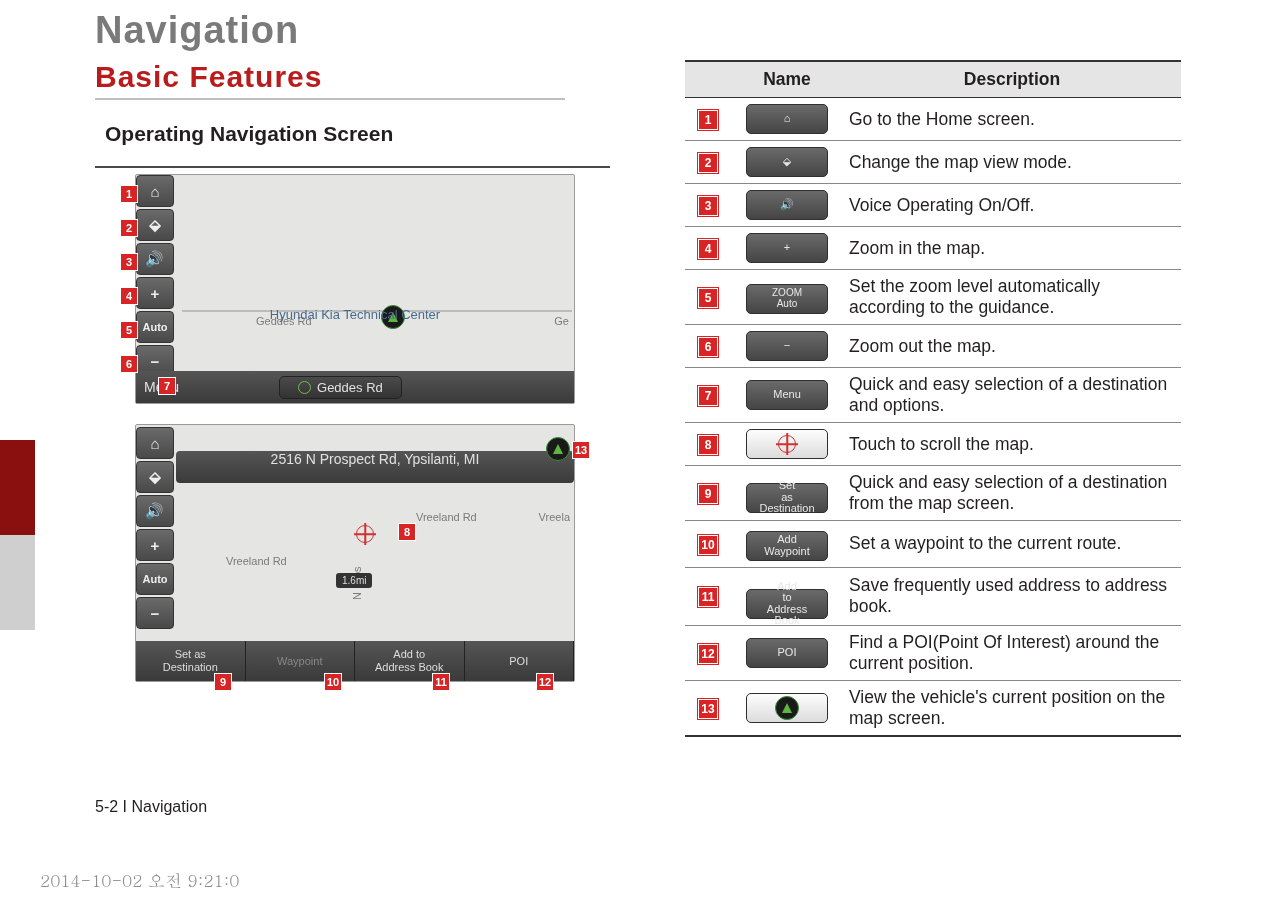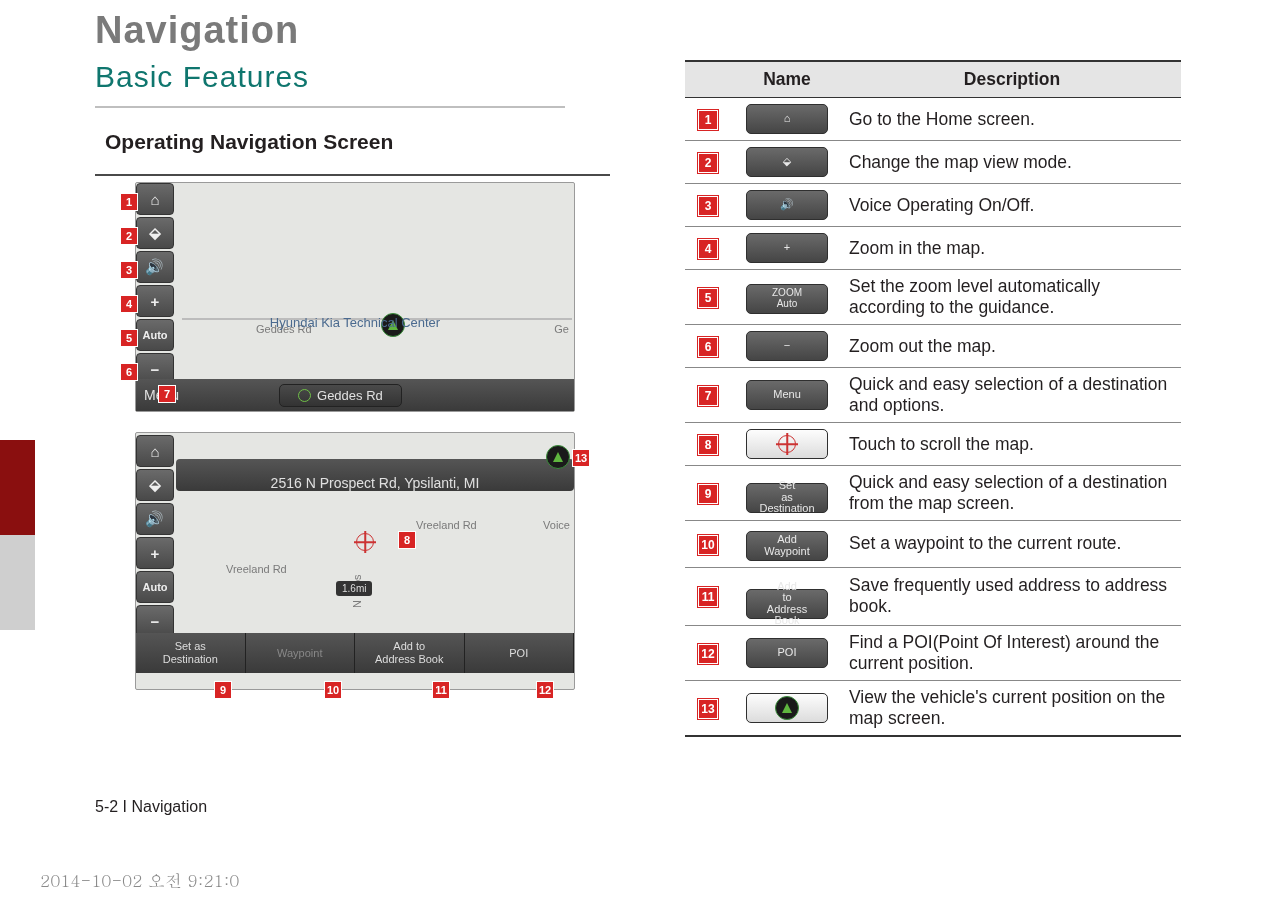--- a/index.html
+++ b/index.html
@@ -40,25 +40,25 @@
     font-size: 38px;
     letter-spacing: 1px;
     color: #7a7a7a;
     margin: 9px 0 8px 0;
     font-weight: 700;
   }
   h2.section {
     font-family: "Trebuchet MS", "Arial Black", sans-serif;
     font-size: 30px;
     letter-spacing: 1px;
-    color: #0f766e;
+    color: #b91c1c;
     margin: 0 0 22px 0;
-    font-weight: 400;
+    font-weight: 700;
     border-bottom: 2px solid #bfbfbf;
-    padding-bottom: 12px;
+    padding-bottom: 4px;
     width: 470px;
   }
   .columns {
     display: flex;
     gap: 70px;
     align-items: flex-start;
   }
   .col-left { width: 520px; }
   .col-right { flex: 1; }
   h3.subhead {
@@ -123,25 +123,25 @@
     background: linear-gradient(#4a4a4a,#333);
     border:1px solid #222;border-radius:5px;
     padding:3px 18px;font-size:13px;
     display:flex;align-items:center;gap:6px;
   }
   .addr-bar {
     position: absolute;
     left:40px; right:0; top:26px; height:32px;
     background: linear-gradient(#555,#3a3a3a);
     border-radius:4px;
-    display:flex;align-items:flex-end;justify-content:center;
+    display:flex;align-items:flex-start;justify-content:center;
     color:#e0e0e0;font-size:14px;
   }
   .bottom-btns {
-    position:absolute;left:0;right:0;bottom:16px;height:40px;
+    position:absolute;left:0;right:0;bottom:0;height:40px;
     background:linear-gradient(#555,#3a3a3a);
     display:flex;
   }
   .bottom-btns .bbtn {
     flex:1;border-right:1px solid #222;
     display:flex;align-items:center;justify-content:center;
     color:#ddd;font-size:11px;text-align:center;line-height:1.15;
   }
   .bottom-btns .bbtn.dim{color:#888;}
 
@@ -265,21 +265,21 @@
             <span>2516 N Prospect Rd, Ypsilanti, MI</span>
           </div>
 
         <div class="callout" style="top:16px;right:-16px">13</div>
         <div style="position:absolute;top:12px;right:4px"><span class="green-compass"></span></div>
 
         <div style="position:absolute;top:100px;left:220px"><span class="crosshair"></span></div>
         <div class="callout" style="top:98px;left:262px">8</div>
 
         <span class="road-label" style="top:86px;left:280px">Vreeland Rd</span>
-        <span class="road-label" style="top:86px;right:4px">Voice</span>
+        <span class="road-label" style="top:86px;right:4px">Vreela</span>
         <span class="road-label" style="top:130px;left:90px">Vreeland Rd</span>
         <span class="road-label" style="top:175px;left:215px;transform:rotate(-90deg);transform-origin:left top">N Pros</span>
         <div style="position:absolute;top:148px;left:200px;background:#333;color:#ddd;font-size:10px;padding:2px 6px;border-radius:3px">1.6mi</div>
 
         <div class="bottom-btns">
           <div class="bbtn">
               <span style="white-space:pre-line">Set as
 Destination</span>
             </div>
           <div class="bbtn dim">

